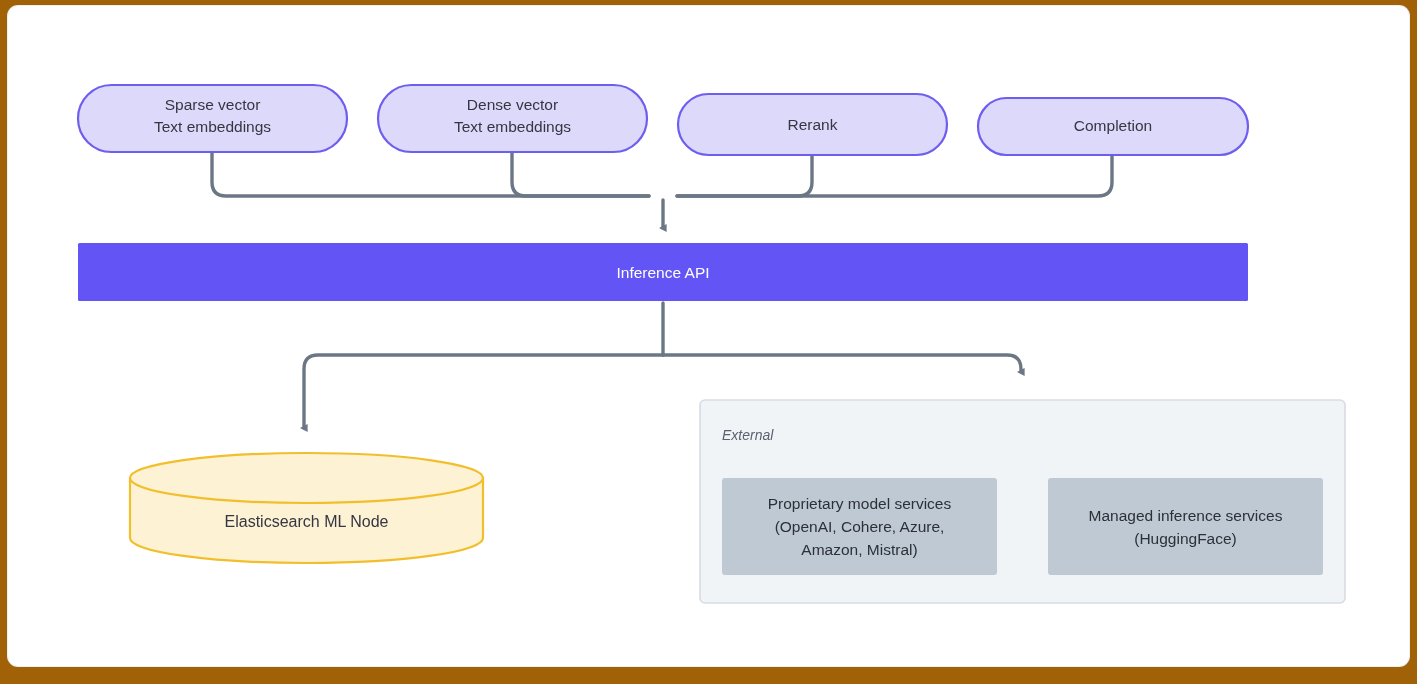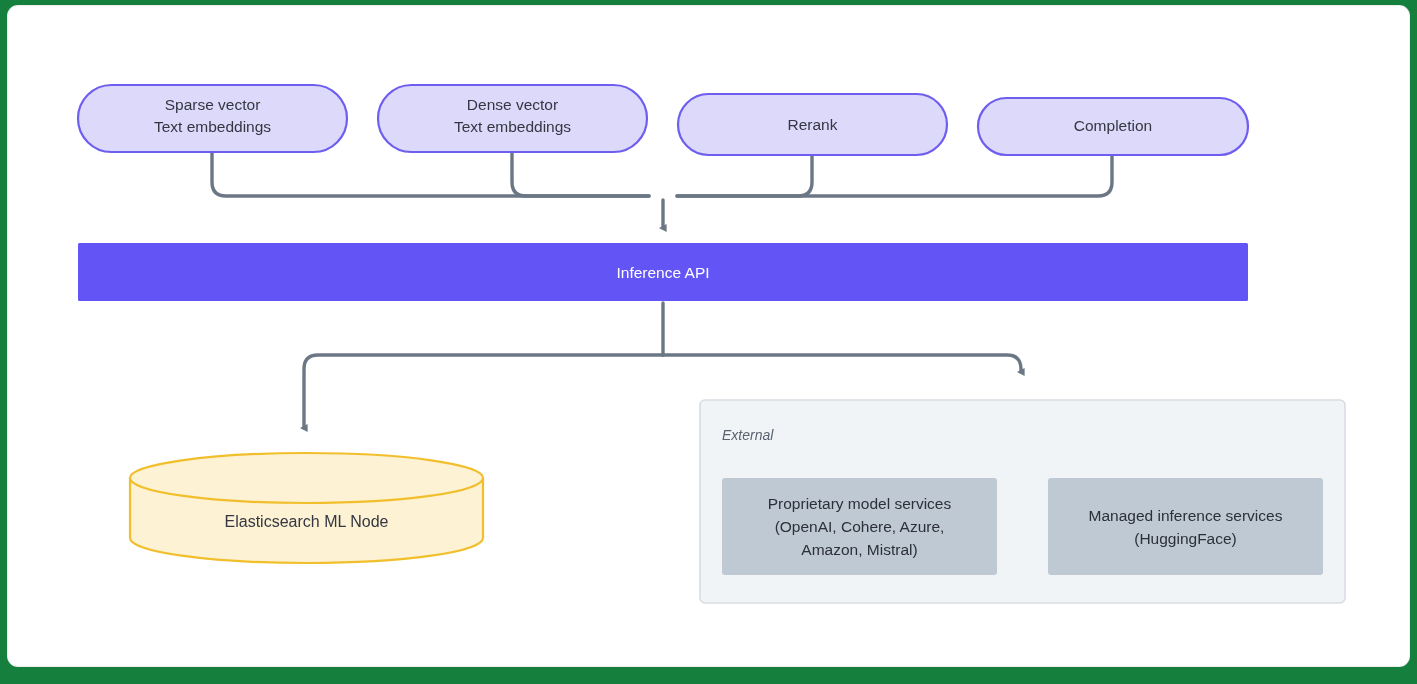--- a/index.html
+++ b/index.html
@@ -6,21 +6,21 @@
     margin: 0;
     padding: 0;
     background: #f2f3f5;
     font-family: "Liberation Sans", sans-serif;
   }
   #page {
     position: relative;
     width: 1417px;
     height: 684px;
     overflow: hidden;
-    background: #15803d;
+    background: #a16207;
   }
   #card {
     position: absolute;
     left: 8px;
     top: 6px;
     width: 1401px;
     height: 660px;
     background: #ffffff;
     border-radius: 10px;
     box-shadow: 0 0 0 1px #eceef0;

